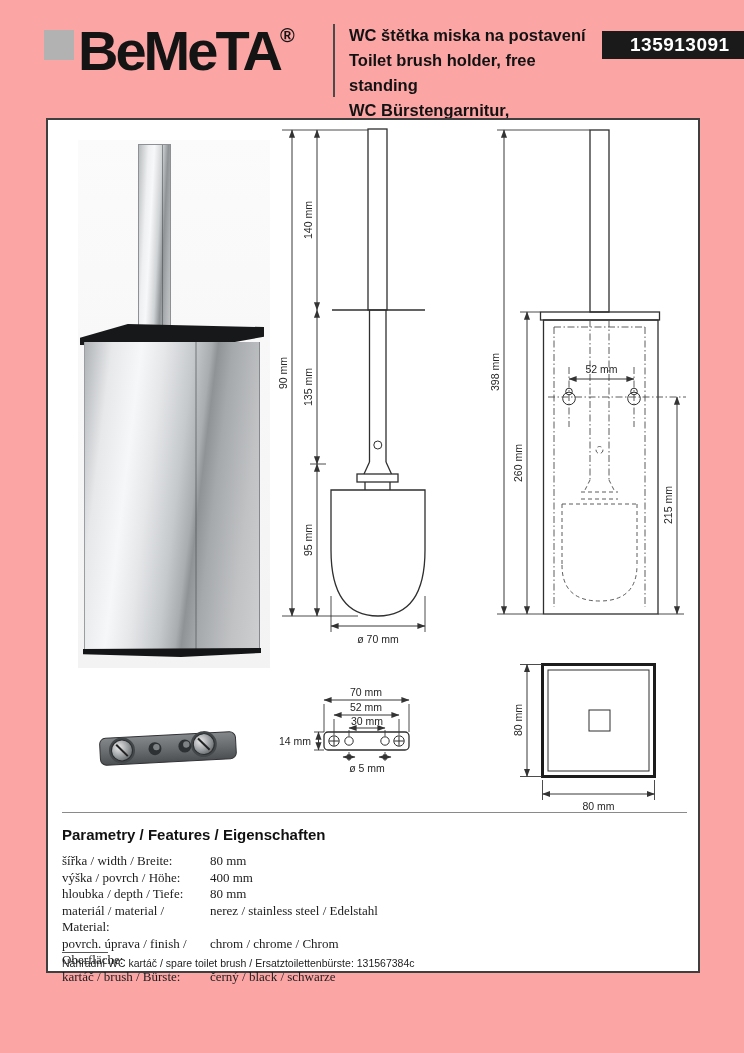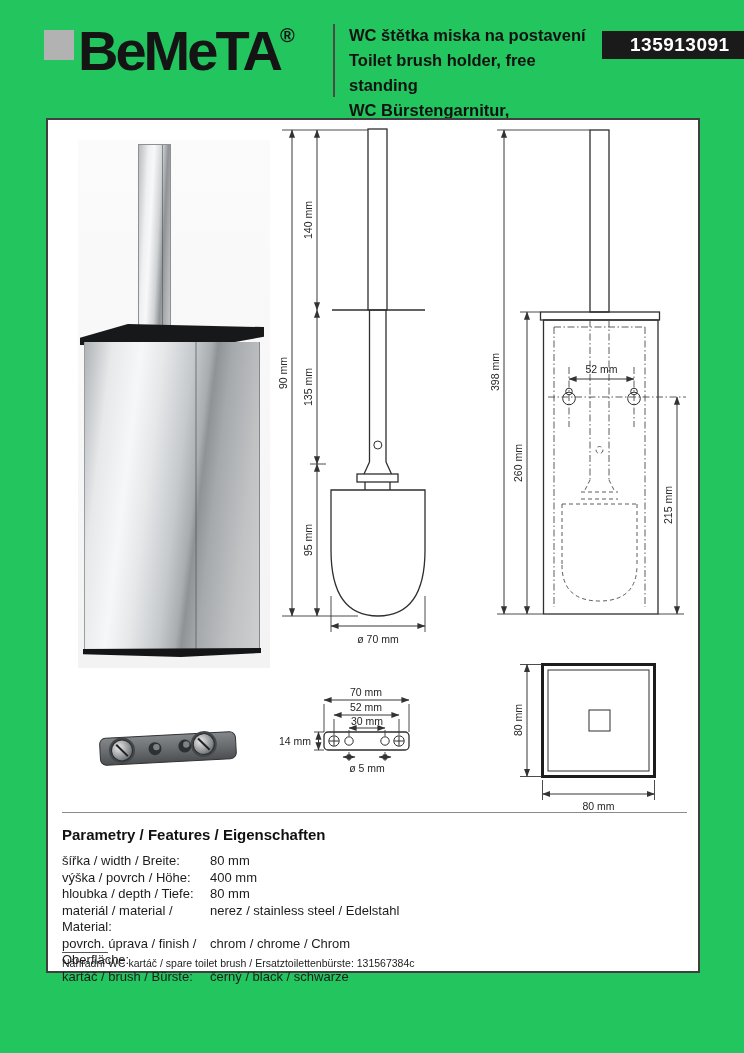--- a/index.html
+++ b/index.html
@@ -1,17 +1,17 @@
 <!DOCTYPE html>
 <html><head>
 <meta charset="utf-8">
 <style>
   * { margin:0; padding:0; box-sizing:border-box; }
   body { background:#fff; font-family:"Liberation Sans", sans-serif; }
-  .page { position:relative; width:744px; height:1053px; background:#22c55e; overflow:hidden; }
+  .page { position:relative; width:744px; height:1053px; background:#fca5a5; overflow:hidden; }
 
   
   .logo-square { position:absolute; left:44px; top:30px; width:30px; height:30px; background:#b2b2b2; }
   .logo-text { position:absolute; left:78px; top:18px; font-size:56px; font-weight:bold; letter-spacing:-3px; color:#141414; }
   .logo-text sup { font-size:20px; letter-spacing:0; vertical-align:28px; }
   .header-divider { position:absolute; left:333px; top:24px; width:2px; height:73px; background:#4a4a4a; }
   .header-titles { position:absolute; left:349px; top:23px; width:250px; font-size:16.5px; font-weight:bold; line-height:25px; color:#121212; }
   .badge { position:absolute; left:602px; top:31px; width:142px; height:28px; background:#1a1a1a; color:#fff; font-size:19px; font-weight:bold; line-height:28px; padding-left:28px; letter-spacing:0.5px; }
 
   
@@ -41,21 +41,21 @@
   .pp-body::after { content:""; position:absolute; left:63%; top:0; bottom:0; width:2px; background:rgba(80,84,87,.35); }
   .pp-base { position:absolute; left:5px; top:508px; width:178px; height:9px; background:#141517;
     clip-path:polygon(0 10%, 100% 0, 100% 55%, 55% 100%, 0 70%); }
 
   
   .photo-plate { position:absolute; left:44px; top:594px; width:152px; height:70px; }
 
   
   .divider { position:absolute; left:14px; top:692px; width:625px; height:1px; background:#8a8a8a; }
   .param-title { position:absolute; left:14px; top:706px; font-size:15px; font-weight:bold; color:#111; }
-  .param-table { position:absolute; left:14px; top:733px; display:grid; grid-template-columns:148px auto; column-gap:0; font-size:13px; line-height:16.5px; color:#1c1c1c; }
+  .param-table { position:absolute; left:14px; top:733px; display:grid; grid-template-columns:148px auto; column-gap:0; font-size:13px; line-height:16.5px; color:#1c1c1c;font-family:Liberation Serif, serif; }
   .param-sep { position:absolute; left:14px; top:832px; width:46px; height:1px; background:#555; }
   .param-foot { position:absolute; left:14px; top:837px; font-size:10.5px; color:#1c1c1c; }
 
   
   .series { position:absolute; right:44px; top:984px; font-size:43px; font-weight:bold; letter-spacing:0.5px; color:#1b1b1b; }
 </style>
 </head>
 <body>
 
 <div class="page">

